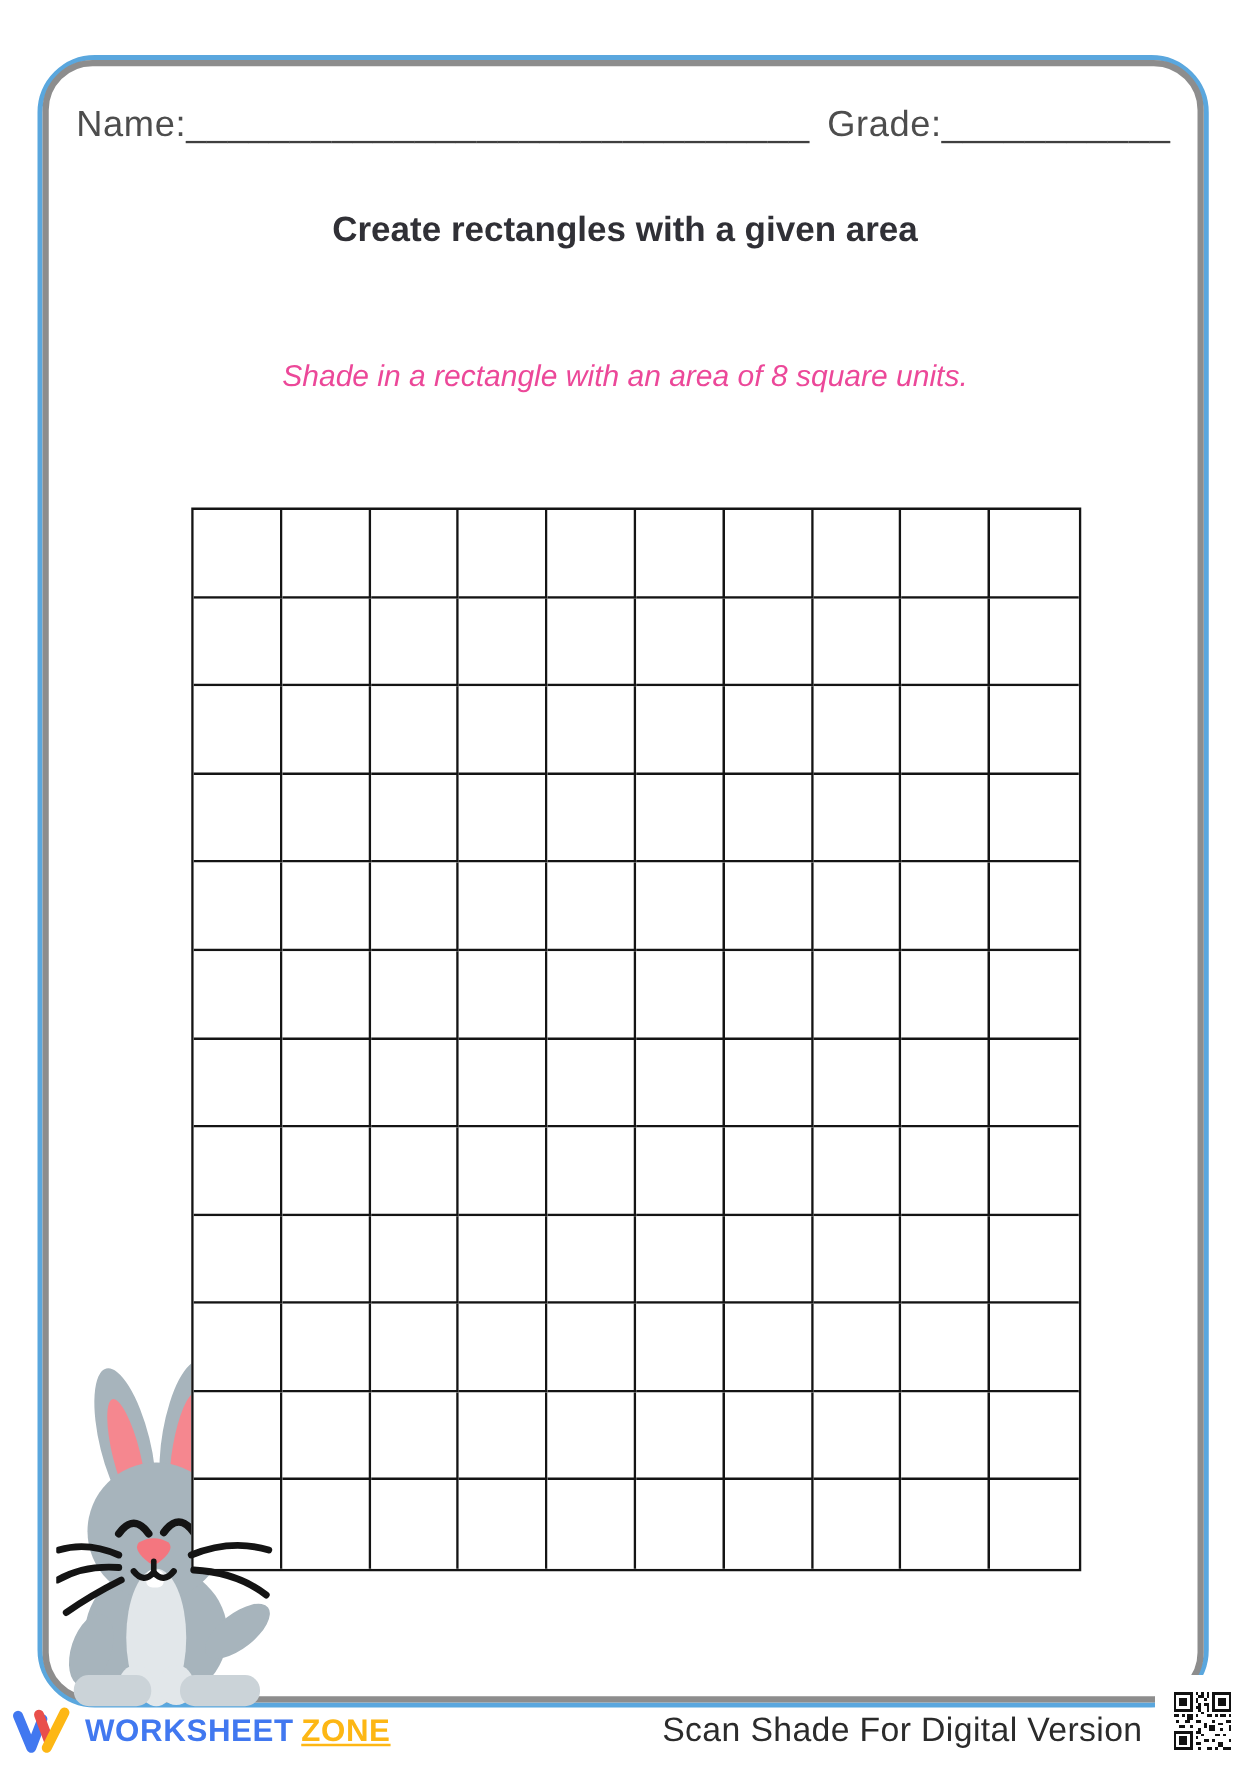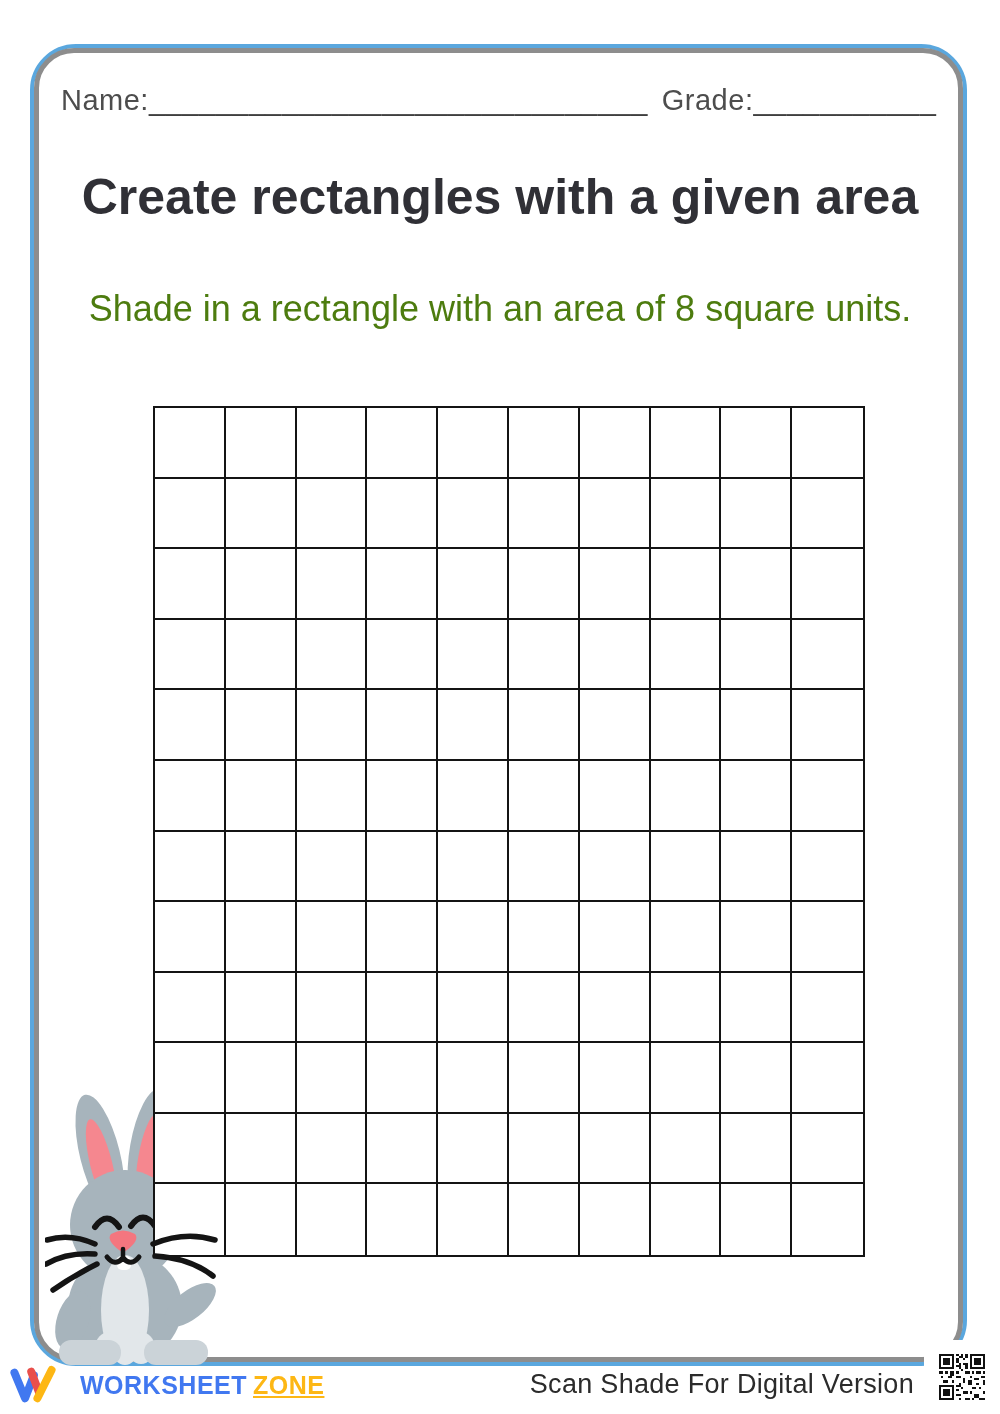--- a/index.html
+++ b/index.html
@@ -19,46 +19,46 @@
   .header-row {
     position: absolute; left: 61px; top: 84px; width: 860px;
     font-size: 29px; color: #4d4d4d; white-space: nowrap; z-index: 2;
     letter-spacing: 0.5px;
   }
   .header-row .blank { color: #3f3f3f; }
   .grade-group { margin-left: 14px; }
 
   .page-title {
     position: absolute; left: 0; top: 168px; width: 100%;
-    text-align: center; font-size: 50px; font-weight: bold; color: #303036;
+    text-align: center; font-size: 28px; font-weight: bold; color: #303036;
     z-index: 2;
   }
   .instruction {
     position: absolute; left: 0; top: 288px; width: 100%;
-    text-align: center; font-size: 36px; color: #4d7c0f;
+    text-align: center; font-size: 24px; font-style: italic; color: #ec4899;
     z-index: 2;
   }
 
   .unit-grid {
     position: absolute; left: 153px; top: 406px; width: 712px; height: 851px;
     display: grid; background: #ffffff;
     border: 2px solid #141414; z-index: 2;
   }
   .cell { border-right: 2px solid #141414; border-bottom: 2px solid #141414; background: #ffffff; }
   .cell.last-col { border-right: none; }
   .cell.last-row { border-bottom: none; }
 
   .bunny-svg { position: absolute; left: 45px; top: 1080px; z-index: 1; }
   .whiskers-svg { position: absolute; left: 45px; top: 1080px; z-index: 3; pointer-events: none; }
 
   .footer-logo {
     position: absolute; left: 10px; bottom: 8px; height: 42px;
     display: flex; align-items: center; z-index: 4;
   }
-  .brand-text { font-size: 25px; font-weight: bold; letter-spacing: 0.5px; margin-left: 24px; }
+  .brand-text { font-size: 25px; font-weight: bold; letter-spacing: 0.5px; margin-left: 12px; }
   .brand-first { color: #4178f0; }
   .brand-second { color: #fdb714; margin-left: 6px; text-decoration: underline; }
 
   .scan-text {
     position: absolute; right: 86px; bottom: 14px;
     font-size: 27px; color: #2b2b2b; z-index: 4; letter-spacing: 0.3px;
   }
 
   .qr-box {
     position: absolute; right: 0; bottom: 0; width: 76px; height: 74px;

